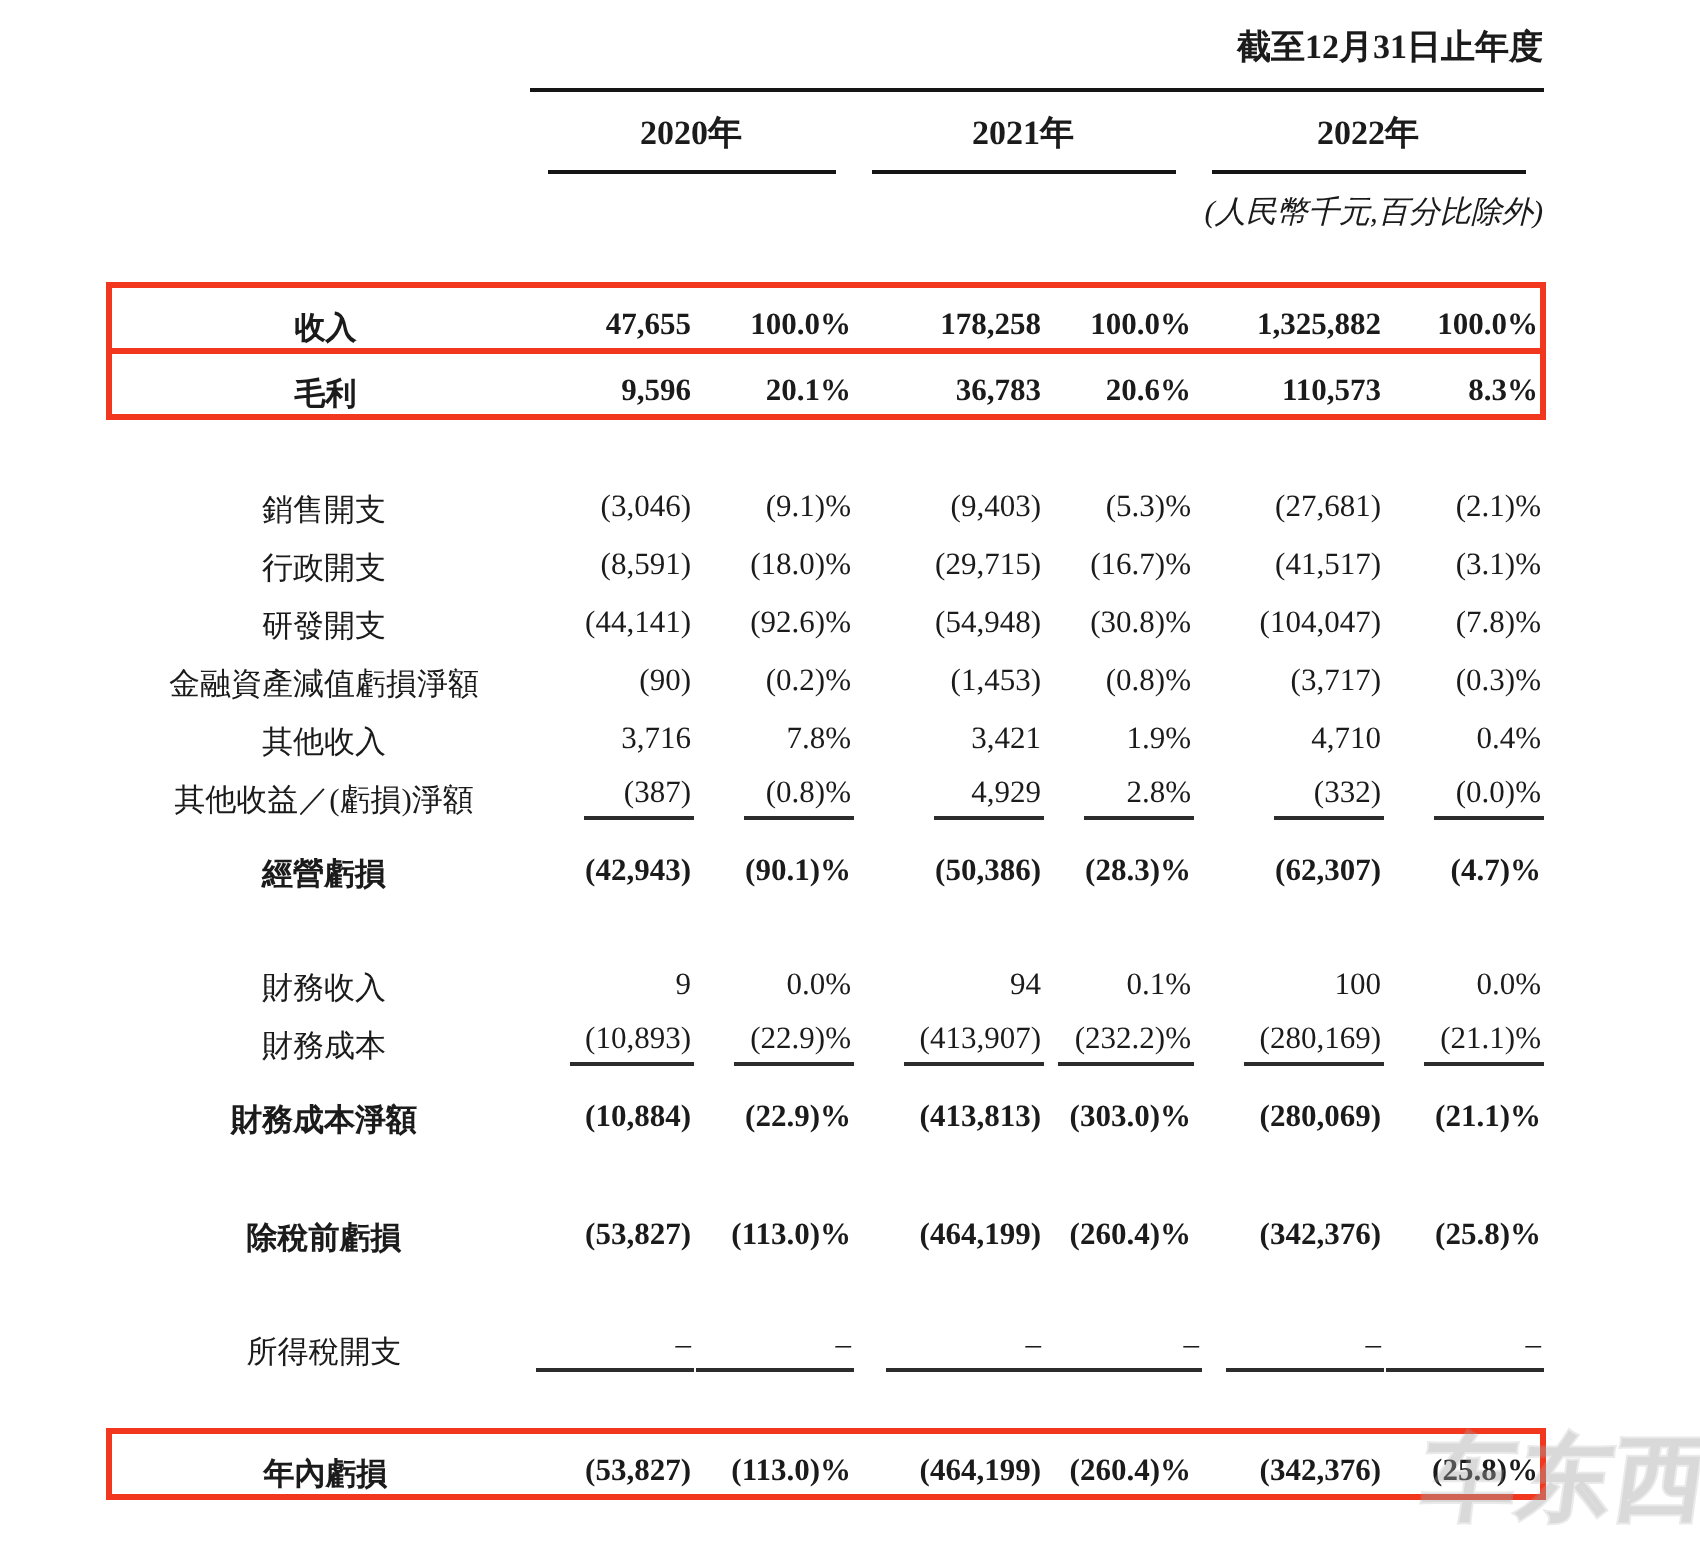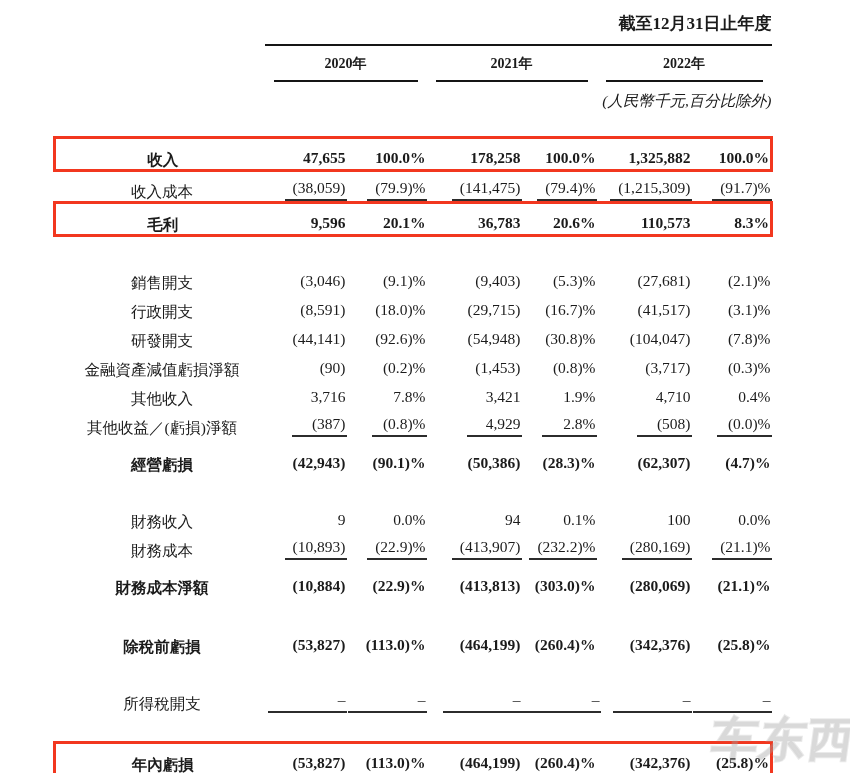--- a/index.html
+++ b/index.html
@@ -13,21 +13,21 @@
     margin:6px 0 0 53px;width:717px;
   }
   td{padding:0;vertical-align:bottom;}
 
   
   .period{
     text-align:right;font-weight:bold;font-size:17px;
     padding:6px 0 9px 0;border-bottom:2px solid #151515;
   }
   .yr{
-    text-align:center;font-weight:bold;font-size:14px;
+    text-align:center;font-weight:bold;font-size:17px;
     padding:9px 0 7px 0;border-bottom:2px solid #151515;margin:0 9px;
   }
   .note{
     text-align:right;font-style:italic;font-size:15.5px;
     padding:9px 0 2px 0;
   }
 
   
   tr.row td{font-size:15.5px;height:29px;line-height:1.15;}
   .lbl{text-align:center;padding-left:5px;white-space:nowrap;}
@@ -109,29 +109,20 @@
   <tr class="row r-box">
     <td class="lbl">收入</td>
     <td class="num"><span class="v">47,655</span></td>
     <td class="num"><span class="v">100.0%</span></td>
     <td class="num"><span class="v">178,258</span></td>
     <td class="num"><span class="v">100.0%</span></td>
     <td class="num"><span class="v">1,325,882</span></td>
     <td class="num"><span class="v">100.0%</span></td>
   </tr>
 
-  <tr class="row r-ul">
-    <td class="lbl">收入成本</td>
-    <td class="num"><span class="v">(38,059)</span></td>
-    <td class="num"><span class="v">(79.9)%</span></td>
-    <td class="num"><span class="v">(141,475)</span></td>
-    <td class="num"><span class="v">(79.4)%</span></td>
-    <td class="num"><span class="v">(1,215,309)</span></td>
-    <td class="num"><span class="v">(91.7)%</span></td>
-  </tr>
 
   <tr class="row r-box">
     <td class="lbl">毛利</td>
     <td class="num"><span class="v">9,596</span></td>
     <td class="num"><span class="v">20.1%</span></td>
     <td class="num"><span class="v">36,783</span></td>
     <td class="num"><span class="v">20.6%</span></td>
     <td class="num"><span class="v">110,573</span></td>
     <td class="num"><span class="v">8.3%</span></td>
   </tr>
@@ -189,21 +180,21 @@
     <td class="num"><span class="v">4,710</span></td>
     <td class="num"><span class="v">0.4%</span></td>
   </tr>
 
   <tr class="row r-ul">
     <td class="lbl">其他收益／(虧損)淨額</td>
     <td class="num"><span class="v">(387)</span></td>
     <td class="num"><span class="v">(0.8)%</span></td>
     <td class="num"><span class="v">4,929</span></td>
     <td class="num"><span class="v">2.8%</span></td>
-    <td class="num"><span class="v">(508)</span></td>
+    <td class="num"><span class="v">(332)</span></td>
     <td class="num"><span class="v">(0.0)%</span></td>
   </tr>
 
   <tr class="sp s8">
         <td colspan="7"></td>
       </tr>
 
   <tr class="row r-bold">
     <td class="lbl">經營虧損</td>
     <td class="num"><span class="v">(42,943)</span></td>

